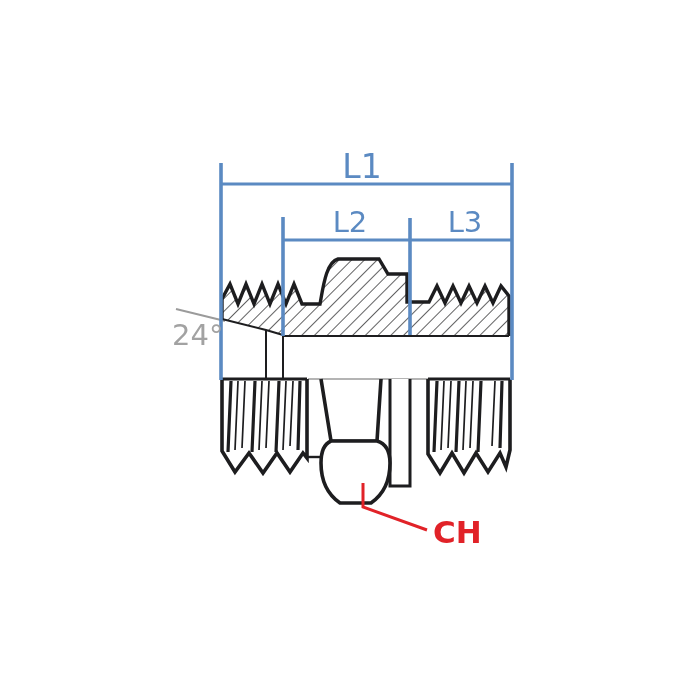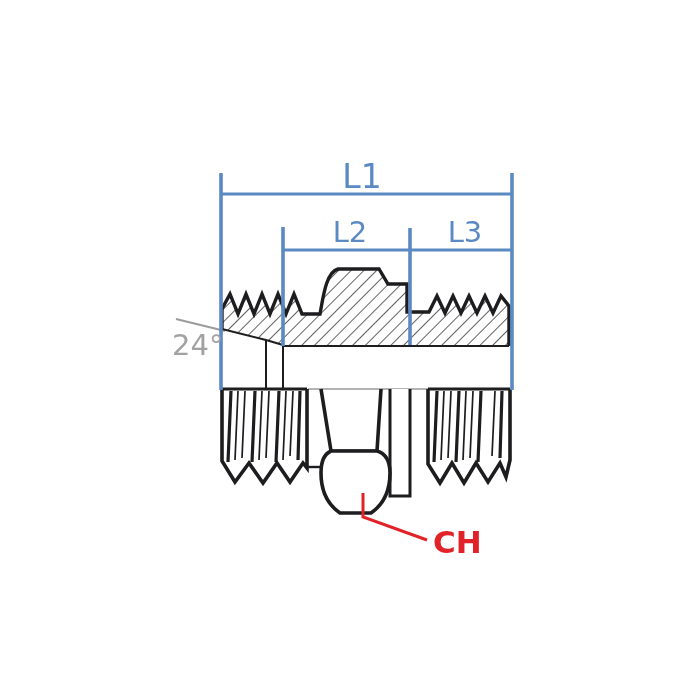--- a/index.html
+++ b/index.html
@@ -8,21 +8,20 @@
     width: 700px;
     height: 700px;
     background: #ffffff;
     overflow: hidden;
     font-family: "DejaVu Sans", "Liberation Sans", sans-serif;
   }
   #stage {
     position: relative;
     width: 700px;
     height: 564px;
-    margin-top: 10px;
   }
   svg { display: block; }
   .dim-text {
     font-family: "DejaVu Sans", "Liberation Sans", sans-serif;
     font-size: 33px;
     font-weight: 400;
   }
   .dim-text.small { font-size: 29px; }
   .angle-text {
     font-family: "DejaVu Sans", "Liberation Sans", sans-serif;

